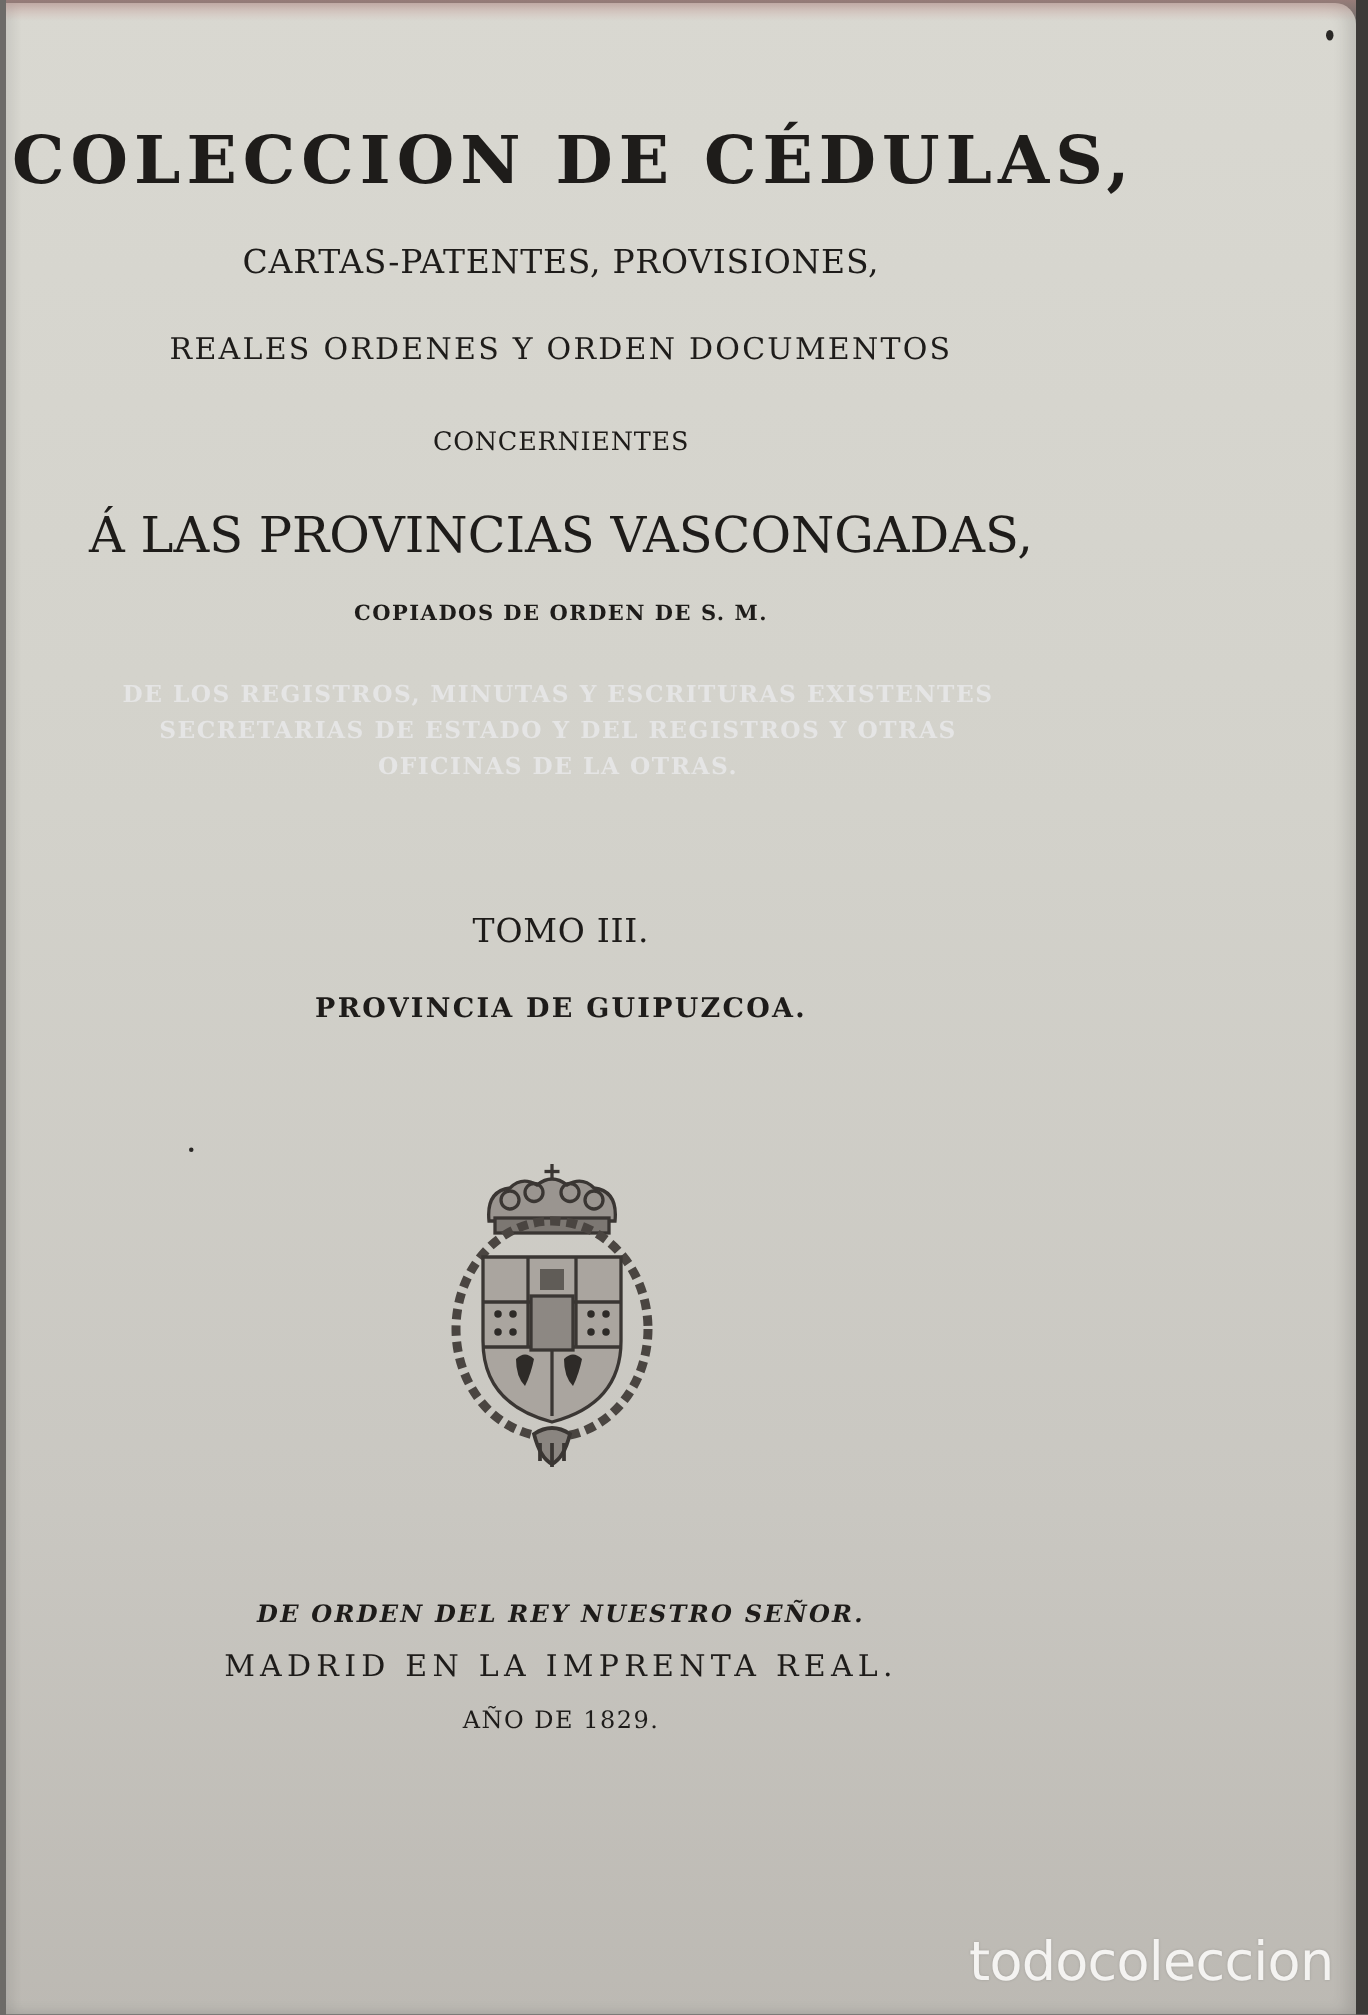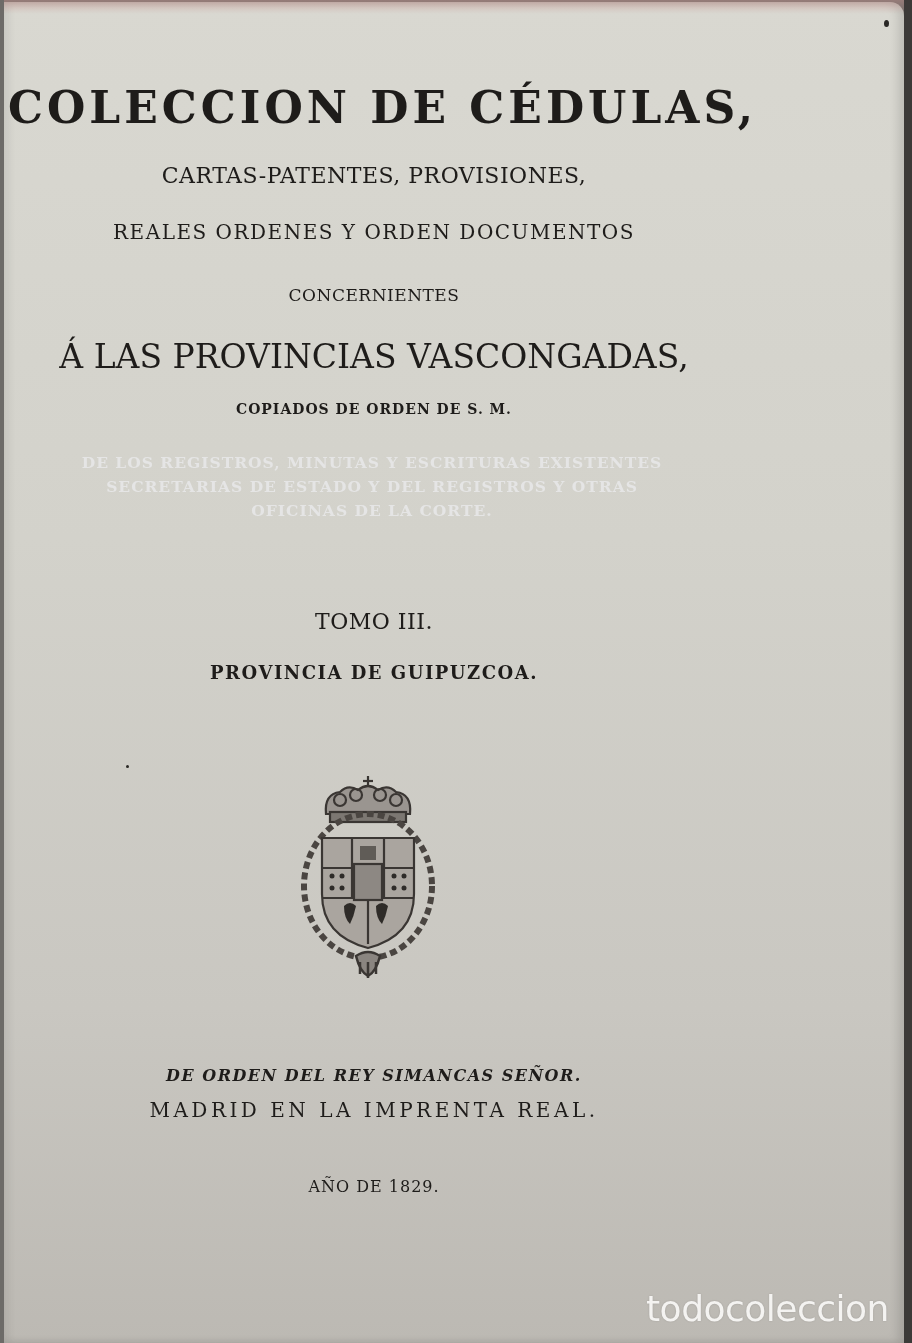--- a/index.html
+++ b/index.html
@@ -37,21 +37,21 @@
     position: absolute; left: 66px; width: 612px; top: 451px; color: #e5e5e5;
     font-size: 15.5px; line-height: 24px; letter-spacing: 1px; text-align: center; font-weight: bold;
   }
   .l-tomo    { top: 609px; font-size: 22px; letter-spacing: 0.5px; }
   .l-provgui { top: 662px; font-size: 18px; letter-spacing: 1.5px; font-weight: bold; }
   .crest {
     position: absolute; left: 296px; top: 776px; width: 144px; height: 204px;
   }
   .l-orden   { top: 1066px; font-size: 16px; letter-spacing: 1.5px; font-style: italic; font-weight: bold; }
   .l-madrid  { top: 1098px; font-size: 20px; letter-spacing: 3.5px; }
-  .l-anio    { top: 1137px; font-size: 16px; letter-spacing: 1px; margin-top: 40px; }
+  .l-anio    { top: 1137px; font-size: 16px; letter-spacing: 1px; }
   .watermark {
     position: absolute; left: 646px; top: 1288px; color: #f4f3f1;
     font-family: "DejaVu Sans", "Liberation Sans", sans-serif; font-weight: normal;
     font-size: 36px; letter-spacing: -0.5px;
     text-shadow: 0 0 2px rgba(0,0,0,0.15);
   }
   .speck { position: absolute; background: #2a2826; border-radius: 50%; }
 </style>
 </head>
 <body>
@@ -63,21 +63,21 @@
 <div class="line l-title">COLECCION DE CÉDULAS,</div>
 <div class="line l-cartas">CARTAS-PATENTES, PROVISIONES,</div>
 <div class="line l-reales">REALES ORDENES Y ORDEN DOCUMENTOS</div>
 <div class="line l-concern">CONCERNIENTES</div>
 <div class="line l-provinc">Á LAS PROVINCIAS VASCONGADAS,</div>
 <div class="line l-copiados">COPIADOS DE ORDEN DE S. M.</div>
 
 <div class="para">
   <div>DE LOS REGISTROS, MINUTAS Y ESCRITURAS EXISTENTES</div>
   <div>SECRETARIAS DE ESTADO Y DEL REGISTROS Y OTRAS</div>
-  <div>OFICINAS DE LA CORTE.</div>
+  <div>OFICINAS DE LA OTRAS.</div>
 </div>
 
 <div class="line l-tomo">TOMO III.</div>
 <div class="line l-provgui">PROVINCIA DE GUIPUZCOA.</div>
 
 <div class="crest">
   <svg width="144" height="204" viewBox="0 0 144 204">
     <g fill="none" stroke="#3a3633" stroke-width="2.2">
 
       <line x1="72" y1="0" x2="72" y2="10"></line>
@@ -116,20 +116,20 @@
 
     <g fill="none" stroke="#3a3633" stroke-width="2.5">
       <path d="M60 180 Q72 172 84 180 Q80 196 72 200 Q64 196 60 180 Z" fill="#8a8580"></path>
       <line x1="64" y1="186" x2="64" y2="198"></line>
         <line x1="72" y1="186" x2="72" y2="202"></line>
         <line x1="80" y1="186" x2="80" y2="198"></line>
     </g>
   </svg>
 </div>
 
-<div class="line l-orden">DE ORDEN DEL REY SIMANCAS SEÑOR.</div>
+<div class="line l-orden">DE ORDEN DEL REY NUESTRO SEÑOR.</div>
 <div class="line l-madrid">MADRID EN LA IMPRENTA REAL.</div>
 <div class="line l-anio">AÑO DE 1829.</div>
 
 <div class="speck" style="left:884px;top:20px;width:5px;height:7px;"></div>
 <div class="speck" style="left:126px;top:765px;width:3px;height:3px;"></div>
 
 <div class="watermark">todocoleccion</div>
 
 </body></html>

